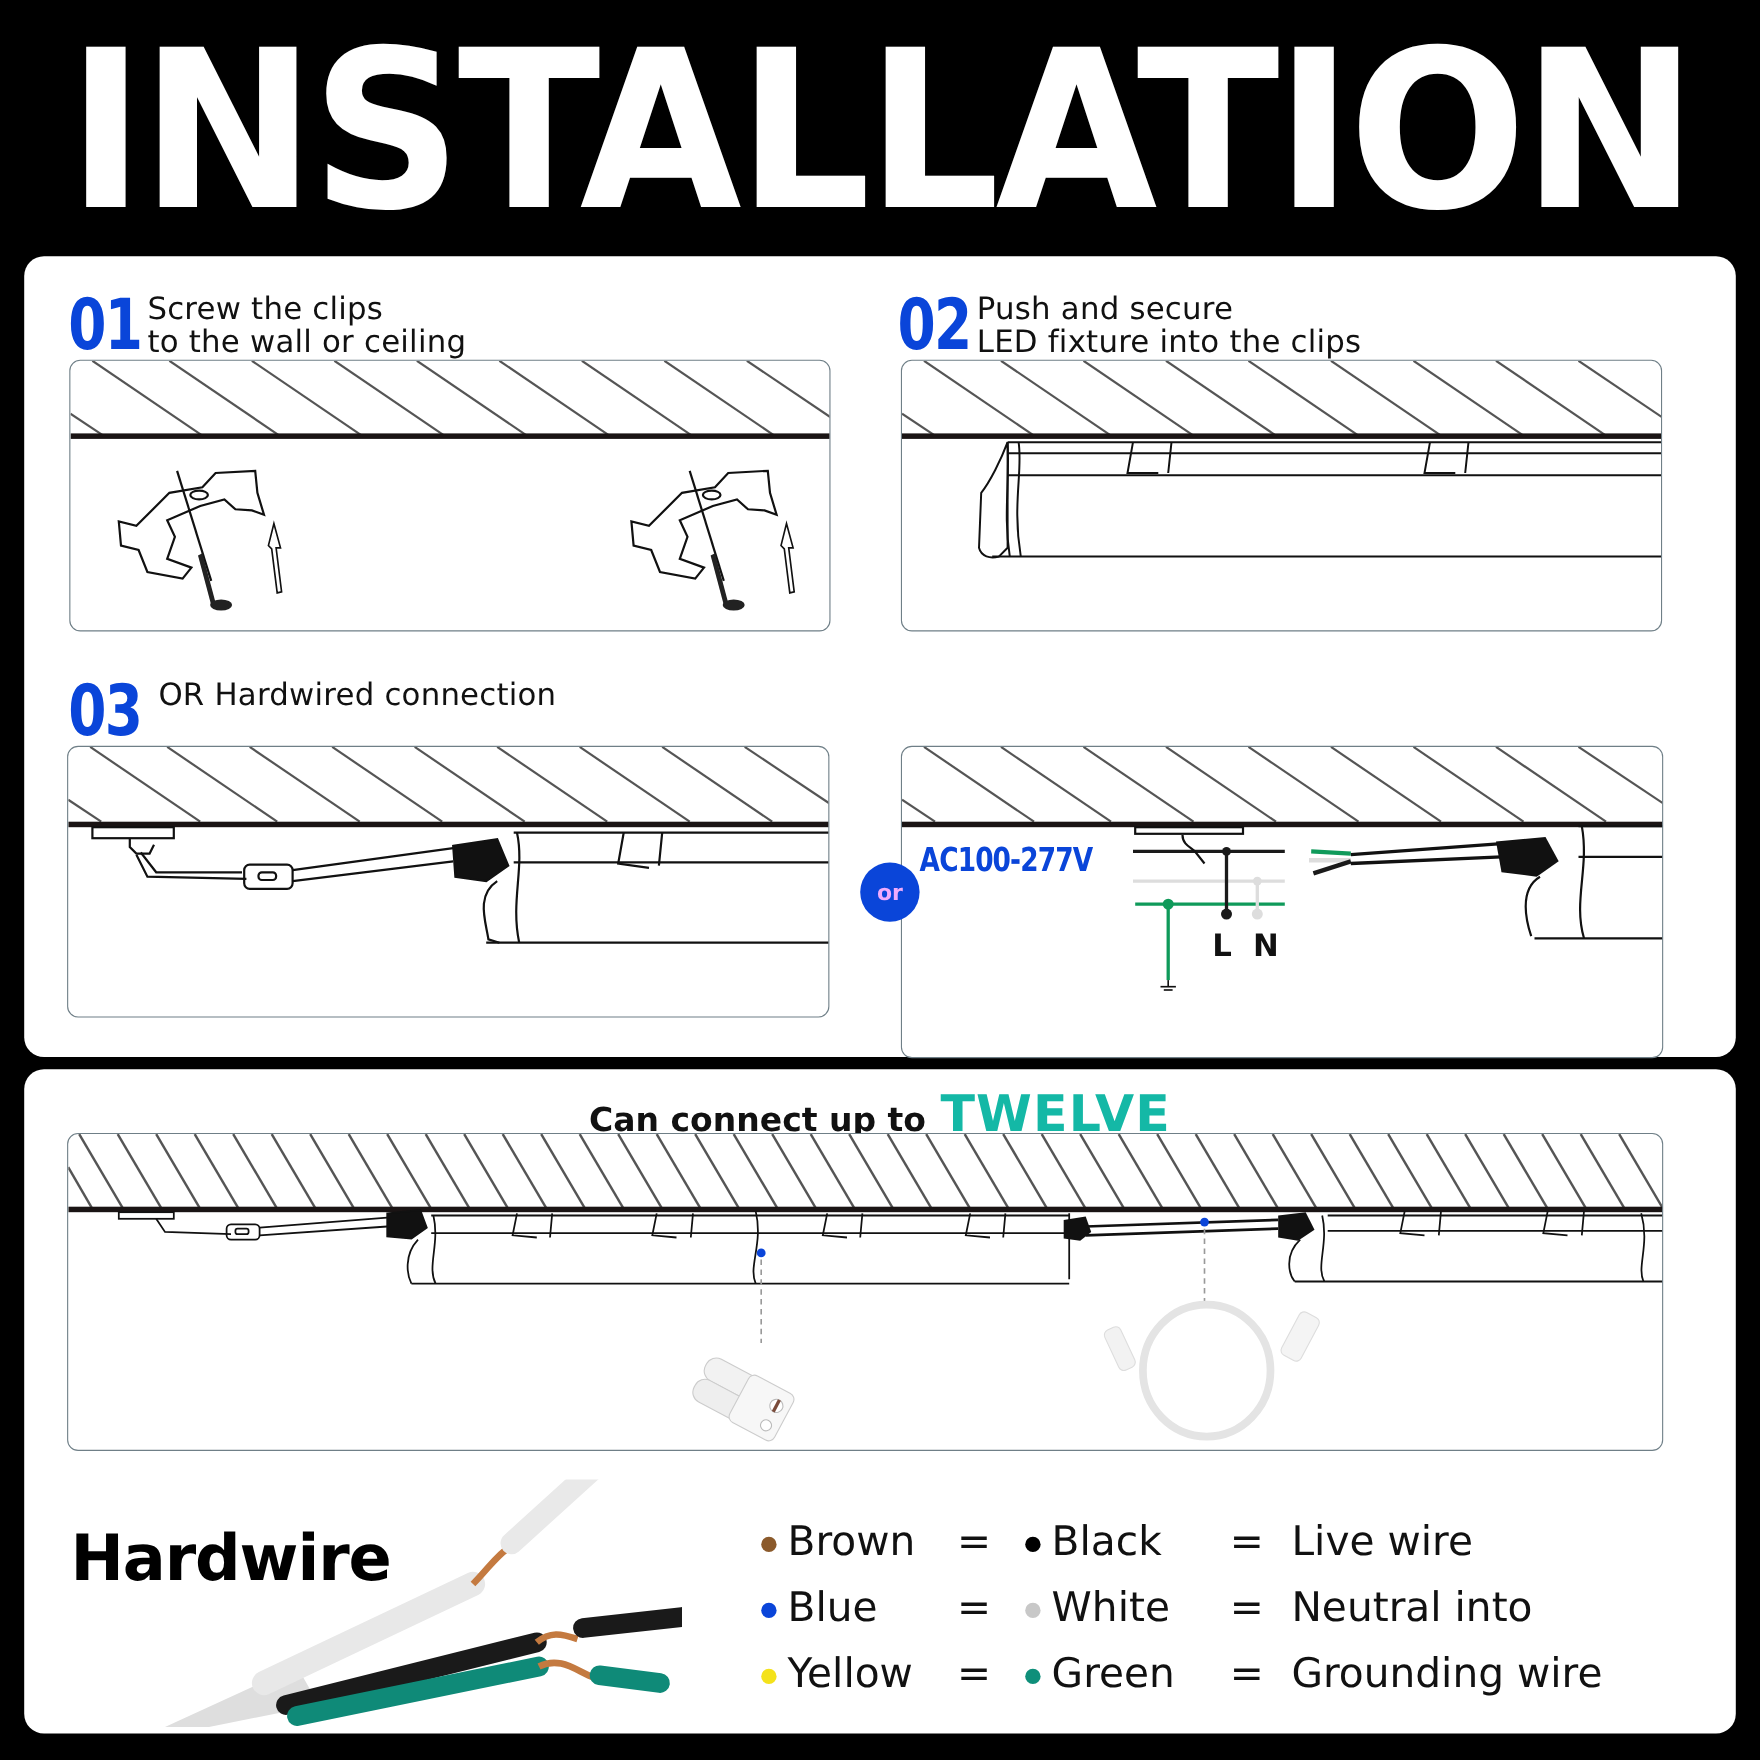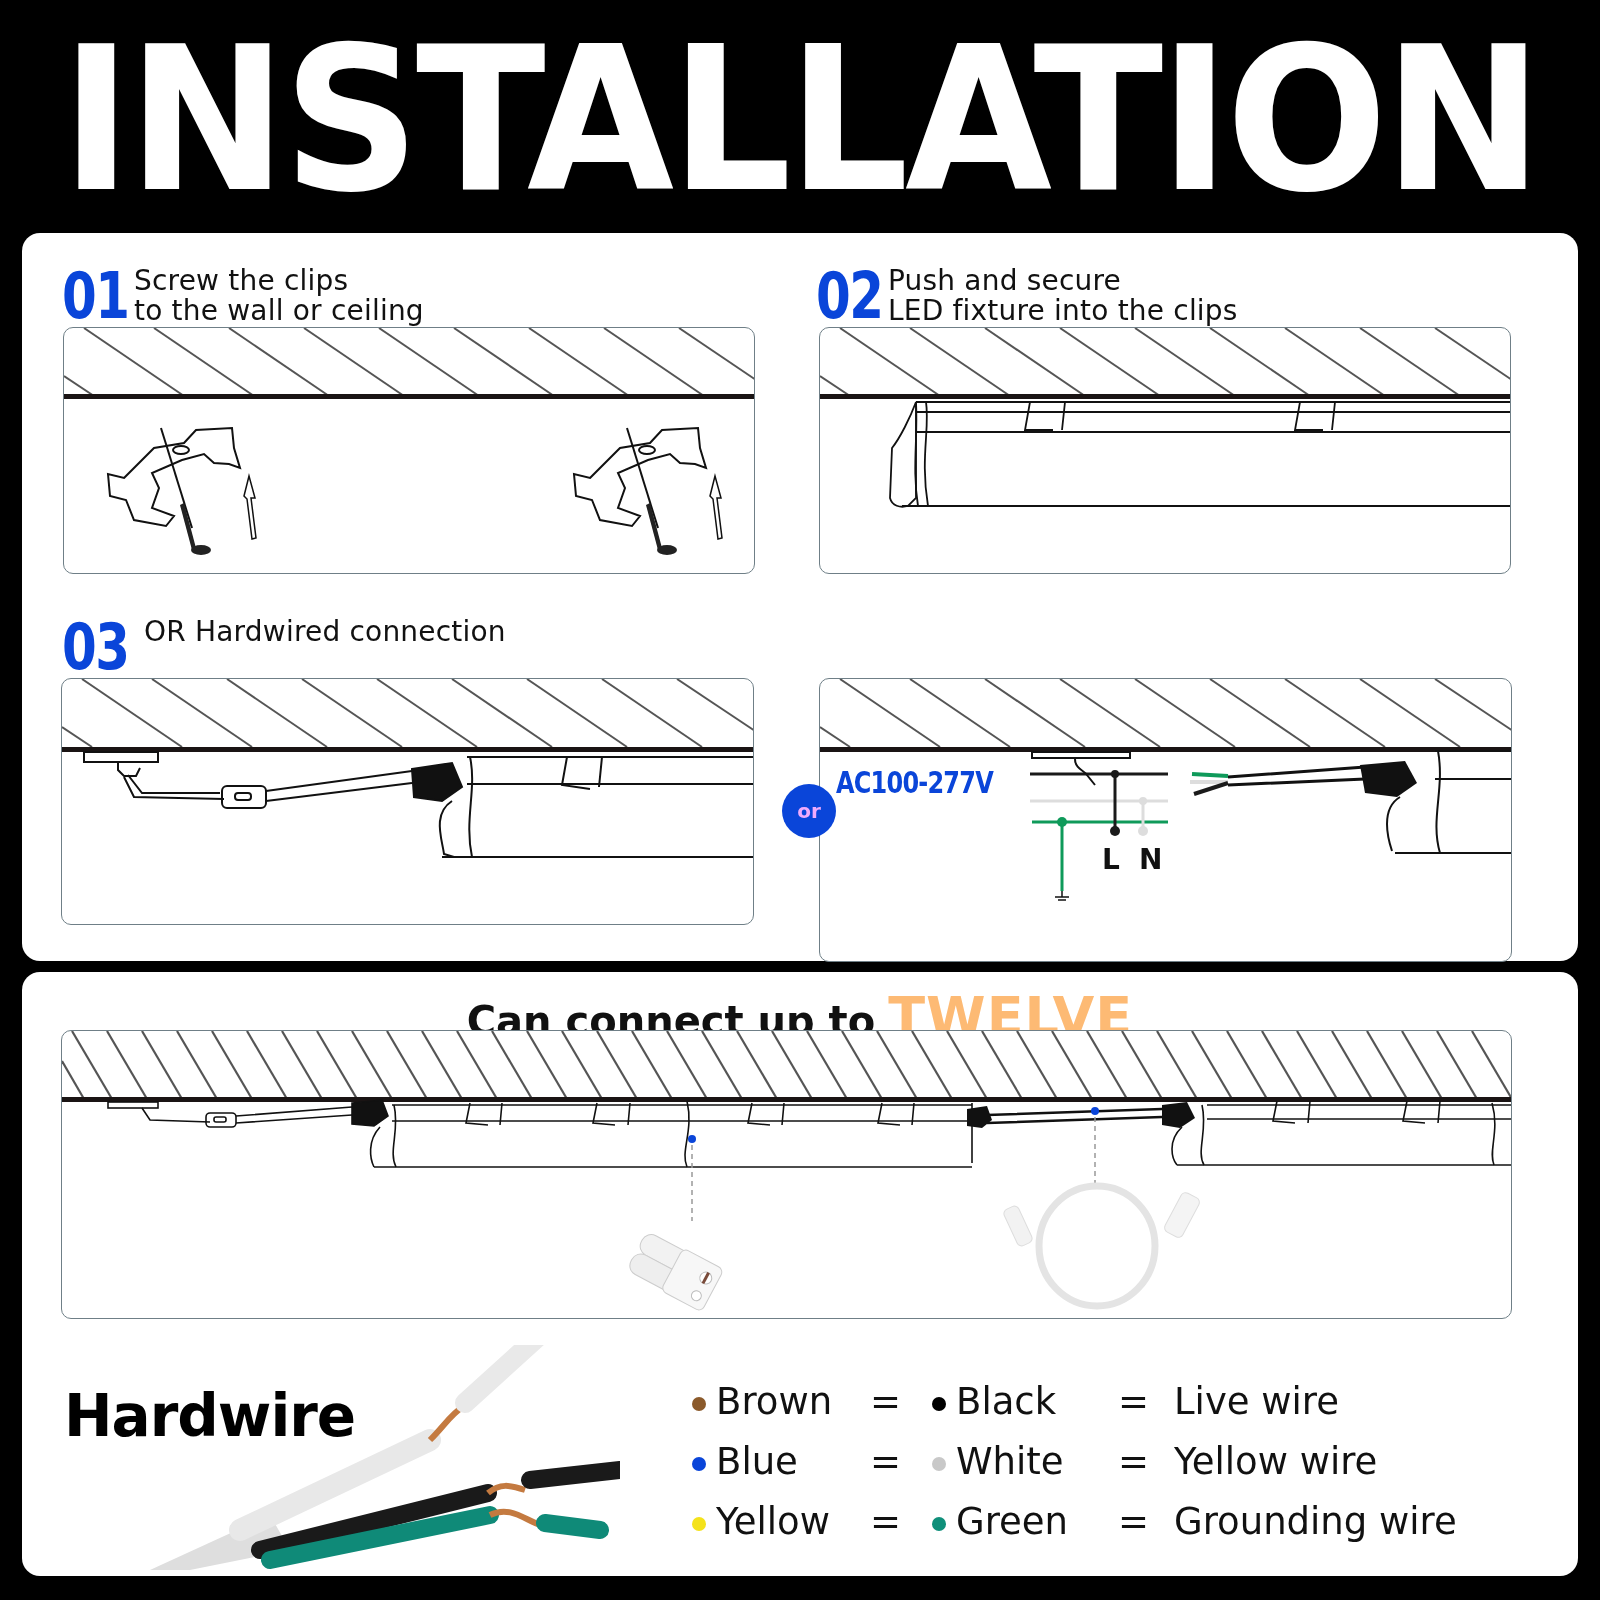--- a/index.html
+++ b/index.html
@@ -33,22 +33,22 @@
 
   .or-badge {
     position: absolute; left: 782px; top: 784px; width: 54px; height: 54px; border-radius: 50%;
     background: #0a45d9; color: #f0abfc; font-weight: bold; font-size: 20px; line-height: 54px; text-align: center;
     font-family: "DejaVu Sans", sans-serif;
   }
 
   .connect-title {
     position: absolute; left: 0; top: 985px; width: 1600px; text-align: center; font-family: "DejaVu Sans", sans-serif;
   }
-  .connect-title .lead { font-size: 40px; font-weight: bold; color: #111; }
-  .connect-title .hl { font-size: 54px; font-weight: bold; color: #fdba74; margin-left: 8px; letter-spacing: 1px; }
+  .connect-title .lead { font-size: 30px; font-weight: bold; color: #111; }
+  .connect-title .hl { font-size: 46px; font-weight: bold; color: #14b8a6; margin-left: 8px; letter-spacing: 1px; }
 
   .hardwire-label {
     position: absolute; left: 64px; top: 1382px; font-size: 58px; font-weight: bold; color: #000;
     font-family: "DejaVu Sans", sans-serif; letter-spacing: -1px;
   }
 
   .legend { position: absolute; left: 700px; top: 1375px; font-family: "DejaVu Sans", sans-serif; }
   .legend-row { position: relative; height: 60px; font-size: 37px; line-height: 54px; color: #111; }
   .legend-row span { position: absolute; top: 0; white-space: nowrap; }
   .dot { display: inline-block; width: 14px; height: 14px; border-radius: 50%; position: absolute; top: 22px; }
@@ -383,21 +383,21 @@
     <span style="left:418px;">=</span>
     <span style="left:474px;">Live wire</span>
   </div>
   <div class="legend-row">
     <i class="dot" style="left:-8px;background:#0a45d9;"></i>
     <span style="left:16px;">Blue</span>
     <span style="left:170px;">=</span>
     <i class="dot" style="left:232px;background:#c8c8c8;"></i>
     <span style="left:256px;">White</span>
     <span style="left:418px;">=</span>
-    <span style="left:474px;">Yellow wire</span>
+    <span style="left:474px;">Neutral into</span>
   </div>
   <div class="legend-row">
     <i class="dot" style="left:-8px;background:#f4e21b;"></i>
     <span style="left:16px;">Yellow</span>
     <span style="left:170px;">=</span>
     <i class="dot" style="left:232px;background:#0f8f7a;"></i>
     <span style="left:256px;">Green</span>
     <span style="left:418px;">=</span>
     <span style="left:474px;">Grounding wire</span>
   </div>

